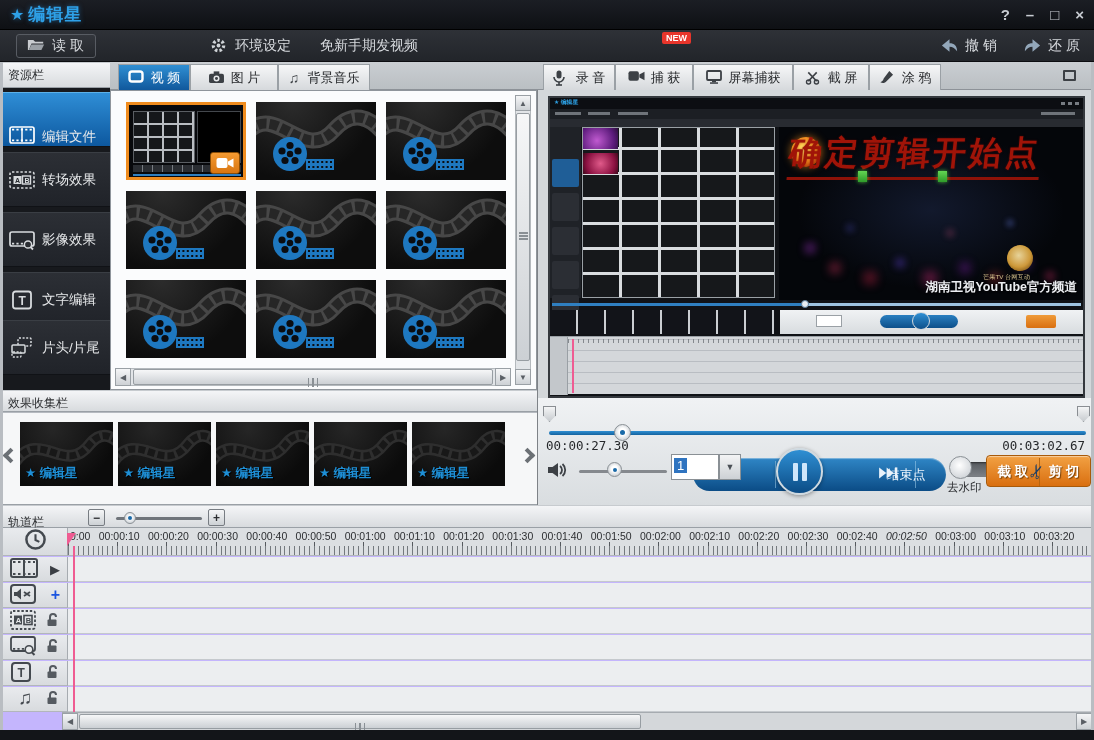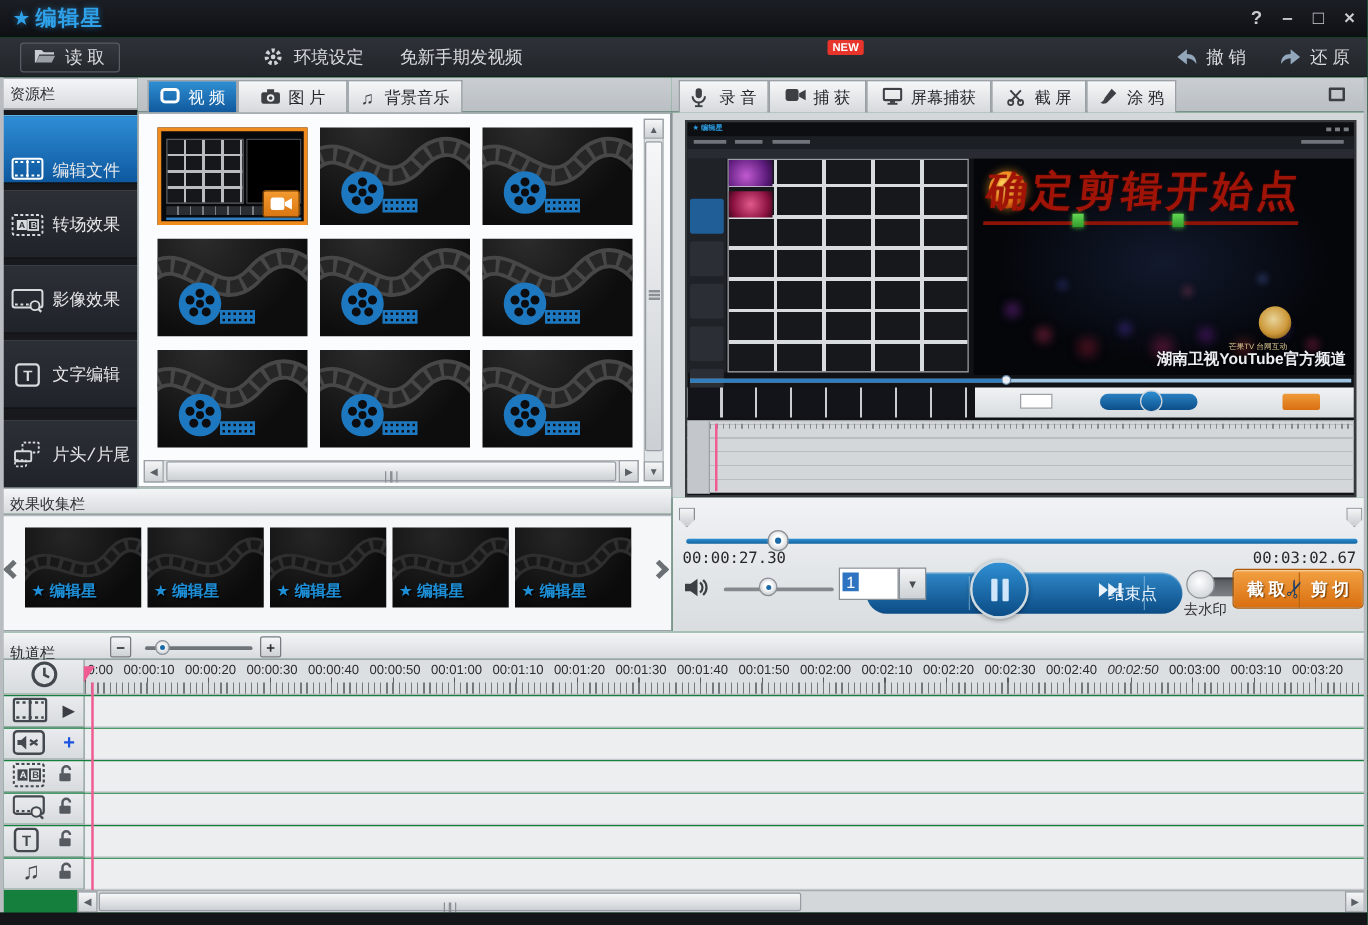--- a/index.html
+++ b/index.html
@@ -1,18 +1,18 @@
 <!DOCTYPE html>
 <html><head>
 <meta charset="utf-8">
 <style>
   html,body{margin:0;padding:0;background:#33353a;}
   *{box-sizing:border-box;}
   body{font-family:"Liberation Sans","DejaVu Sans",sans-serif;}
-  #win{position:relative;width:1094px;height:740px;background:#15803d;overflow:hidden;}
+  #win{position:relative;width:1094px;height:740px;background:#c4b5fd;overflow:hidden;}
   .ab{position:absolute;}
 
   
   .titlebar{left:0;top:0;width:1094px;height:30px;background:linear-gradient(#1b1e24,#0e1014);border-bottom:1px solid #000;}
   .logo{left:10px;top:3px;font-size:17px;font-weight:bold;color:#2ea1e8;text-shadow:0 0 5px rgba(45,150,230,.55);letter-spacing:1px;}
   .logo .star{font-size:16px;margin-right:3px;}
   .winctl{top:5px;right:10px;display:flex;gap:16px;color:#c8ccd2;font-size:15px;font-weight:bold;}
   .winctl span{cursor:default;line-height:20px;}
 
   
@@ -235,21 +235,21 @@
         </svg></span>
     <span>转场效果</span>
   </div>
   <div class="side-item" style="top:272px;">
     <span class="sicon"><svg width="26" height="22" viewBox="0 0 26 20">
           <rect x="4" y="1.5" width="18" height="17" rx="2.5" fill="none" stroke="#d8dbde" stroke-width="1.8"></rect>
           <text x="9.5" y="14.5" font-size="12" font-weight="bold" fill="#d8dbde" font-family="sans-serif">T</text>
         </svg></span>
     <span>文字编辑</span>
   </div>
-  <div class="side-item" style="top:336px;font-family:Liberation Mono, monospace;">
+  <div class="side-item" style="top:320px;">
     <span class="sicon"><svg width="26" height="22" viewBox="0 0 26 22">
           <rect x="9" y="1" width="13" height="8" rx="1" fill="none" stroke="#d8dbde" stroke-width="1.5" stroke-dasharray="2 1.6"></rect>
           <rect x="3" y="8" width="13" height="8" rx="1" fill="#2a2d32" stroke="#d8dbde" stroke-width="1.5"></rect>
           <rect x="3" y="15" width="9" height="5" rx="1" fill="none" stroke="#d8dbde" stroke-width="1.4" stroke-dasharray="2 1.6"></rect>
         </svg></span>
     <span>片头/片尾</span>
   </div>
 
   <div class="ab tabstrip" style="left:110px;width:427px;">
     <div class="tab active" style="left:8px;width:72px;">

